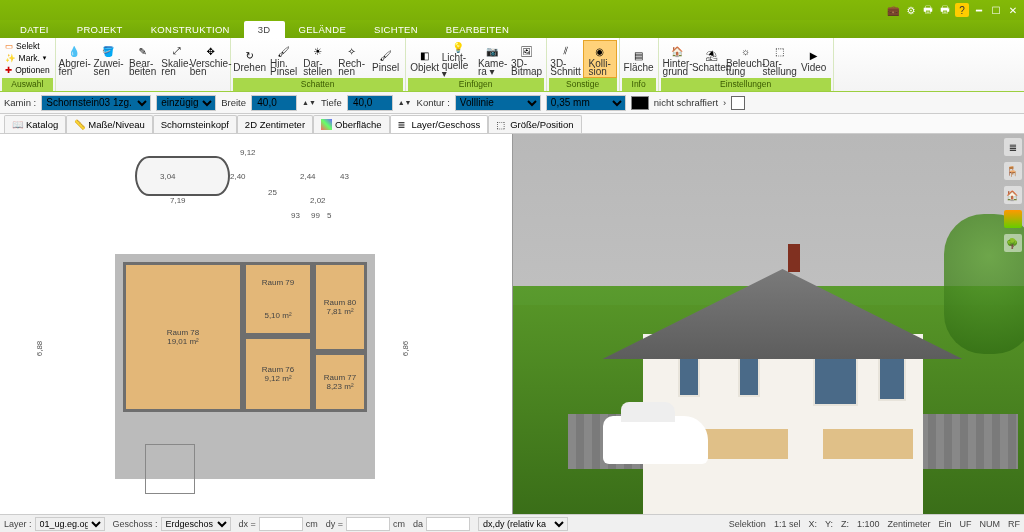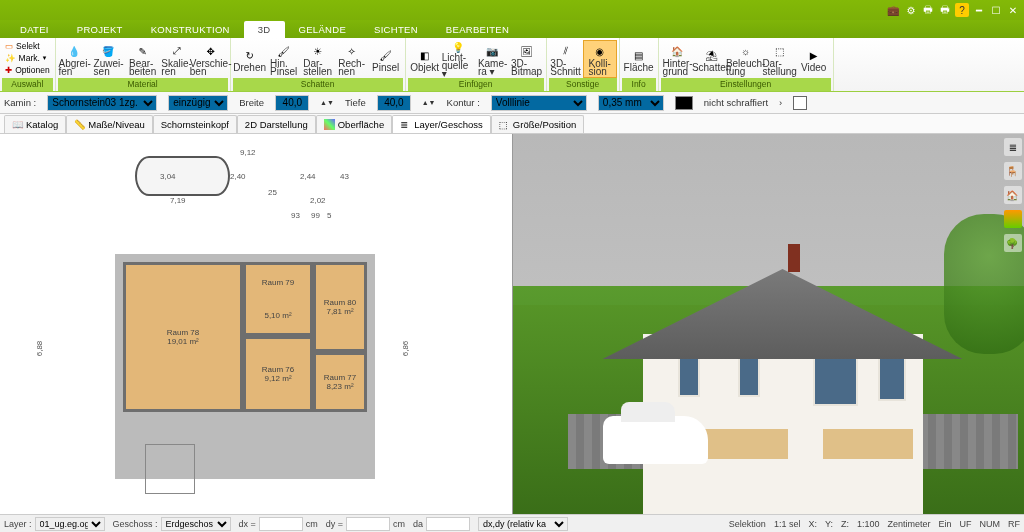--- a/index.html
+++ b/index.html
@@ -11,23 +11,23 @@
 .tab.active{background:#fff;color:#444;}
 .ribbon{height:54px;background:linear-gradient(#ffffff,#f4f4f4);border-bottom:1px solid #9ccf3f;display:flex;}
 .rgroup{border-right:1px solid #d8e8c0;display:flex;flex-direction:column;justify-content:space-between;padding:2px 2px 0 2px;}
 .rgroup-body{display:flex;gap:0;padding:0;}
 .rgroup-label{background:#a8d84a;color:#3a5a00;font-size:8.5px;text-align:center;height:13px;line-height:13px;padding:0 2px;}
 .ritem{display:flex;flex-direction:column;align-items:center;justify-content:center;width:34px;height:38px;cursor:pointer;}
 .ritem.highlighted{background:#ffd27a;border:1px solid #e6a428;}
 .ritem-ico{width:20px;height:18px;display:flex;align-items:center;justify-content:center;}
 .ritem-lbl{font-size:10px;color:#333;line-height:8px;text-align:left;white-space:pre-line;}
 .ritem-small{display:flex;align-items:center;height:12px;gap:3px;cursor:pointer;padding:0 3px;white-space:nowrap;font-size:8.5px;}
-.propsbar{height:22px;background:#f7f7f7;border-bottom:1px solid #ccc;display:flex;align-items:center;padding:0 4px;gap:11px;font-size:9.5px;color:#333;}
+.propsbar{height:22px;background:#f7f7f7;border-bottom:1px solid #ccc;display:flex;align-items:center;padding:0 4px;gap:5px;font-size:9.5px;color:#333;}
 .propsbar select,.propsbar input{font-size:10px;height:16px;border:1px solid #ccc;background:#0369a1;}
-.propsbar input{width:34px;text-align:right;padding-right:6px;}
+.propsbar input{width:46px;text-align:center;padding-right:14px;}
 .subtabs{height:20px;background:#fafafa;border-bottom:1px solid #ccc;display:flex;align-items:center;padding:0 4px;gap:0;font-size:9.5px;}
 .subtab{display:flex;align-items:center;gap:3px;padding:3px 7px;border:1px solid #ccc;border-bottom:none;background:#f5f5f5;cursor:pointer;border-top-left-radius:2px;border-top-right-radius:2px;}
 .subtab.active{background:#fff;}
 .subtab-ico{width:11px;height:11px;}
 .workspace{flex:1;display:flex;position:relative;background:#fff;}
 .pane{flex:1;position:relative;overflow:hidden;}
 .pane-left{background:#fff;}
 .pane-right{background:linear-gradient(#b8b8b8 0%,#bfbfbf 40%,#5a9b2e 40%,#3e7a1e 100%);border-left:1px solid #999;}
 .right-toolbar{position:absolute;right:2px;top:4px;display:flex;flex-direction:column;gap:6px;}
 .right-toolbar .rt-ico{width:18px;height:18px;display:flex;align-items:center;justify-content:center;background:rgba(255,255,255,.5);border-radius:2px;cursor:pointer;}
@@ -121,21 +121,20 @@
           <div class="ritem-ico">⤢</div>
           <div class="ritem-lbl">Skalie-
 ren</div>
         </div>
       <div class="ritem">
           <div class="ritem-ico">✥</div>
           <div class="ritem-lbl">Verschie-
 ben</div>
         </div>
     </div>
-    <div class="rgroup-label">Material</div>
   </div>
 
   <div class="rgroup">
     <div class="rgroup-body">
       <div class="ritem">
           <div class="ritem-ico">↻</div>
           <div class="ritem-lbl">Drehen</div>
         </div>
       <div class="ritem">
           <div class="ritem-ico">🖌</div>
@@ -245,42 +244,42 @@
   <span>Kamin :</span>
   <select style="width:110px;"><option>Schornstein03 1zg.</option></select>
   <select style="width:60px;"><option>einzügig</option></select>
   <span>Breite</span>
   <input value="40,0" style="">
     <span style="font-size:7px;">▲▼</span>
   <span>Tiefe</span>
   <input value="40,0" style="">
     <span style="font-size:7px;">▲▼</span>
   <span>Kontur :</span>
-  <select style="width:96px;"><option>Volllinie</option></select>
-  <select style="width:66px;"><option>0,35 mm</option></select>
+  <select style="width:86px;"><option>Volllinie</option></select>
+  <select style="width:80px;"><option>0,35 mm</option></select>
   <div style="width:18px;height:14px;background:#000;border:1px solid #888;"></div>
   <span>nicht schraffiert</span>
   <span>›</span>
   <div class="sq-ico" style="background:#fff;"></div>
 </div>
 
 <div class="subtabs">
   <div class="subtab">
       <span class="subtab-ico">📖</span>
       <span>Katalog</span>
     </div>
   <div class="subtab">
       <span class="subtab-ico">📏</span>
       <span>Maße/Niveau</span>
     </div>
   <div class="subtab">
       <span>Schornsteinkopf</span>
     </div>
   <div class="subtab">
-      <span>2D Darstellung</span>
+      <span>2D Zentimeter</span>
     </div>
   <div class="subtab">
       <span class="subtab-ico" style="background:linear-gradient(45deg,#f66,#6f6,#66f);"></span>
       <span>Oberfläche</span>
     </div>
   <div class="subtab active">
       <span class="subtab-ico">≣</span>
       <span>Layer/Geschoss</span>
     </div>
   <div class="subtab">

